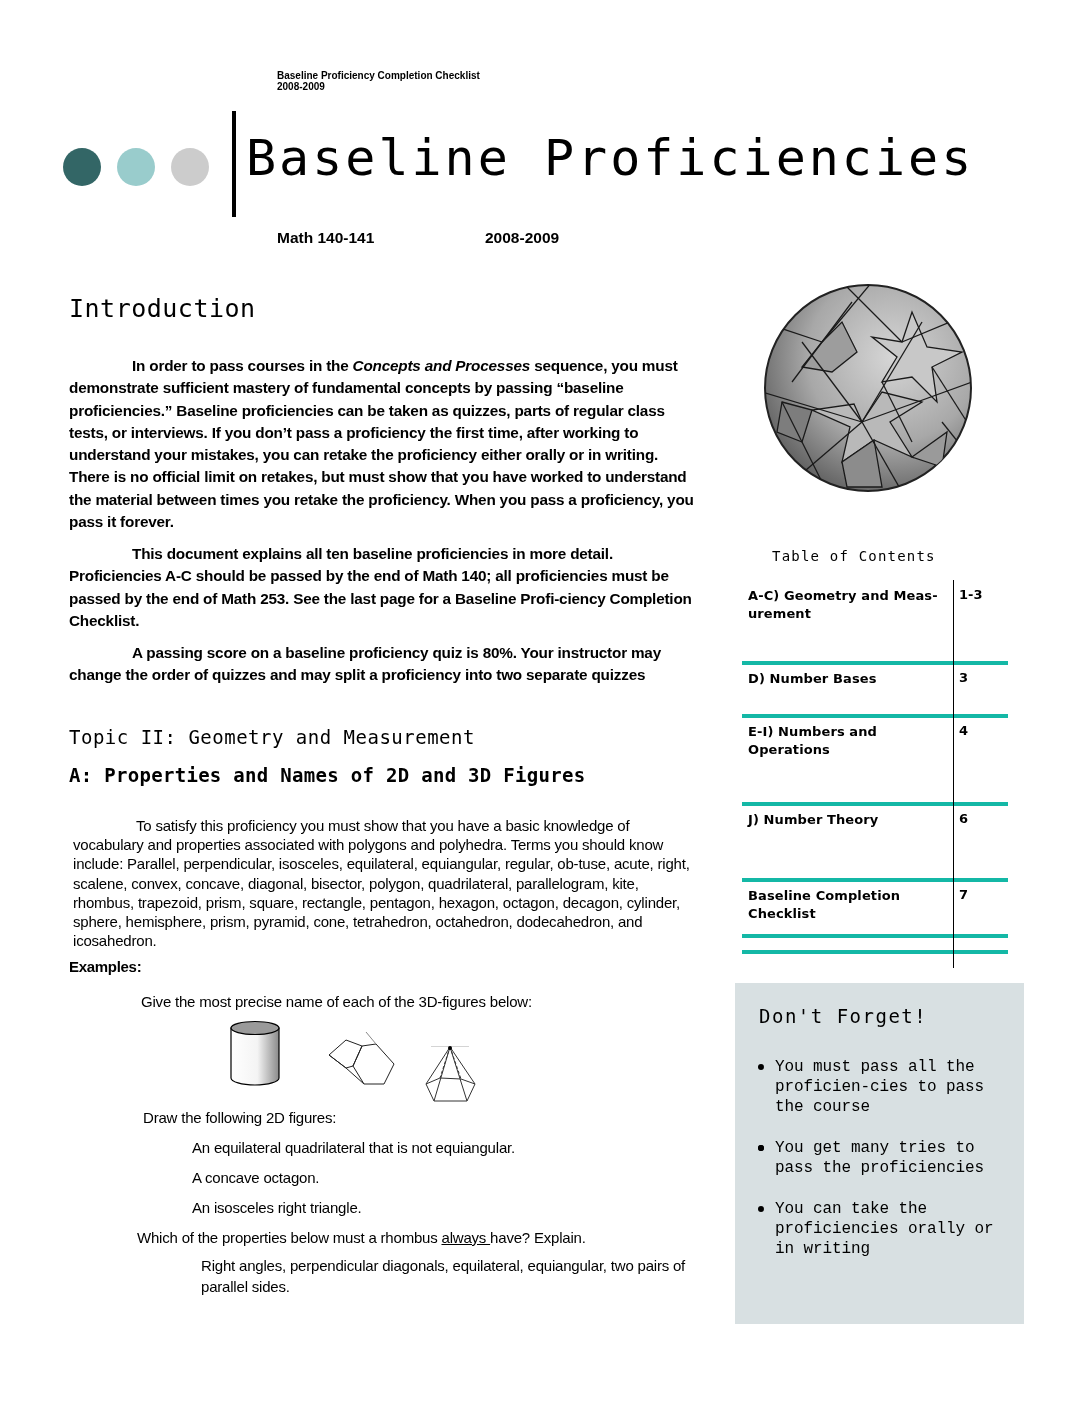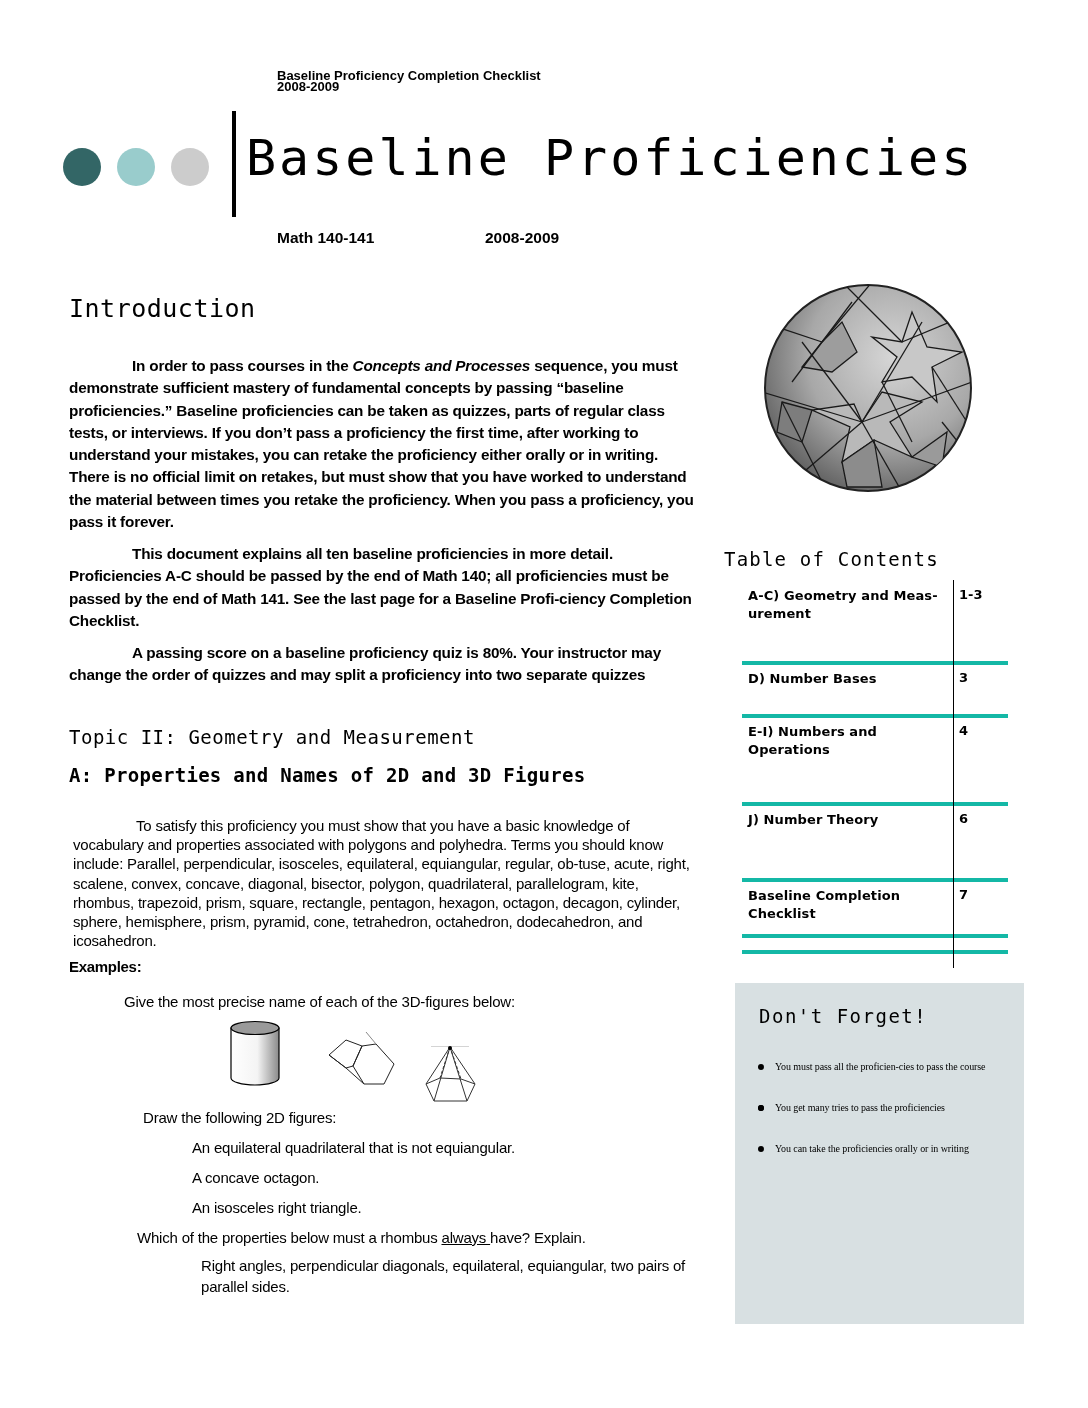--- a/index.html
+++ b/index.html
@@ -1,18 +1,18 @@
 <!DOCTYPE html>
 <html><head>
 <meta charset="utf-8">
 <style>
   html, body { margin: 0; padding: 0; background: #ffffff; }
   body { width: 1088px; height: 1408px; position: relative; overflow: hidden; color: #000; }
 
-  #running-header { position: absolute; left: 277px; top: 70px; font-family: "Liberation Sans", sans-serif; font-size: 13px; font-weight: bold; line-height: 11px; }
+  #running-header { position: absolute; left: 277px; top: 70px; font-family: "Liberation Sans", sans-serif; font-size: 10px; font-weight: bold; line-height: 11px; }
 
   .dot { position: absolute; width: 38px; height: 38px; border-radius: 50%; top: 148px; }
   #dot1 { left: 63px; background: #336666; }
   #dot2 { left: 117px; background: #99cccc; }
   #dot3 { left: 171px; background: #cccccc; }
   #title-rule { position: absolute; left: 232px; top: 111px; width: 4px; height: 106px; background: #000; }
   #page-title { position: absolute; left: 246px; top: 128px; font-family: "DejaVu Sans Mono", monospace; font-size: 50px; letter-spacing: 3px; line-height: 60px; white-space: nowrap; font-weight: normal; margin:0;}
 
   #course-line { position: absolute; left: 277px; top: 229px; font-family: "Liberation Sans", sans-serif; font-weight: bold; font-size: 15.5px; }
   #course-code { position: absolute; left: 0; top: 0; white-space: nowrap; }
@@ -24,54 +24,54 @@
   #intro-p1 { position: absolute; left: 69px; top: 355px; width: 630px; }
   #intro-p2 { position: absolute; left: 69px; top: 543px; width: 630px; }
   #intro-p3 { position: absolute; left: 69px; top: 642px; width: 630px; }
 
   #topic-heading { position: absolute; left: 69px; top: 726px; font-size: 19px; }
   #subtopic-heading { position: absolute; left: 69px; top: 764px; font-family: "DejaVu Sans Mono", monospace; font-weight: bold; font-size: 19px; margin: 0; letter-spacing: 0.3px;}
 
   .reg-para { font-family: "Liberation Sans", sans-serif; font-size: 15px; line-height: 19.2px; margin: 4px; letter-spacing: -0.2px; }
   #prof-para { position: absolute; left: 69px; top: 812px; width: 620px; }
   #examples-label { position: absolute; left: 69px; top: 958px; font-family: "Liberation Sans", sans-serif; font-weight: bold; font-size: 15px; letter-spacing: -0.3px; }
-  #ex-3d-prompt { position: absolute; left: 120px; top: 988px; }
+  #ex-3d-prompt { position: absolute; left: 137px; top: 988px; }
 
   #fig-cylinder { position: absolute; left: 228px; top: 1020px; }
   #fig-polyhedron { position: absolute; left: 326px; top: 1032px; }
   #fig-pyramid { position: absolute; left: 423px; top: 1046px; }
 
   #ex-2d-prompt { position: absolute; left: 139px; top: 1104px; text-align: right; }
   .ex-2d-item { position: absolute; left: 188px; }
   #ex-2d-item-0 { top: 1134px; }
   #ex-2d-item-1 { top: 1164px; }
   #ex-2d-item-2 { top: 1194px; }
   #rhombus-q { position: absolute; left: 133px; top: 1224px; white-space: nowrap; }
   #rhombus-q .u { text-decoration: underline; }
   #rhombus-options { position: absolute; left: 197px; top: 1251px; width: 500px; line-height: 21px; }
 
   #sphere { position: absolute; left: 762px; top: 282px; }
 
-  #toc-title { position: absolute; left: 724px; top: 548px; font-family: "DejaVu Sans Mono", monospace; font-size: 19px; letter-spacing: 1.2px; }
+  #toc-title { position: absolute; left: 772px; top: 548px; font-family: "DejaVu Sans Mono", monospace; font-size: 14px; letter-spacing: 1.2px; }
   #toc { position: absolute; left: 742px; top: 580px; width: 266px; }
   #toc-vline { position: absolute; left: 211px; top: 0; width: 1px; height: 388px; background: #000; }
   .toc-row { position: absolute; left: 0; width: 266px; border-bottom: 4px solid #14b8a6; }
   .toc-label { position: absolute; left: 6px; top: 7px; width: 200px; font-family: "DejaVu Sans", sans-serif; font-size: 13px; line-height: 18px; font-weight: bold; letter-spacing: 0.1px;}
   .toc-page { position: absolute; left: 217px; top: 7px; font-family: "DejaVu Sans", sans-serif; font-size: 13px; font-weight: bold; }
   #toc-row-0 { top: 0; height: 81px; }
   #toc-row-1 { top: 83px; height: 51px; }
   #toc-row-2 { top: 136px; height: 86px; }
   #toc-row-3 { top: 224px; height: 74px; }
   #toc-row-4 { top: 300px; height: 54px; }
   #toc-row-5 { top: 356px; height: 14px; }
 
   #dont-forget { position: absolute; left: 735px; top: 983px; width: 289px; height: 341px; background: #d8e0e2; }
   #df-title { position: absolute; left: 24px; top: 22px; font-family: "DejaVu Sans Mono", monospace; font-size: 19px; letter-spacing: 1.5px; }
   #df-list { position: absolute; left: 22px; top: 74px; width: 250px; margin: 0; padding: 0; list-style: none; }
-  #df-list li { position: relative; padding-left: 18px; font-family: Liberation Serif, serif; font-size: 10px; line-height: 20px; margin-bottom: 21px; letter-spacing: -0.1px;}
+  #df-list li { position: relative; padding-left: 18px; font-family: Liberation Mono, monospace; font-size: 16px; line-height: 20px; margin-bottom: 21px; letter-spacing: -0.1px;}
   #df-list li .bullet { position: absolute; left: 1px; top: 7px; width: 6px; height: 6px; border-radius: 50%; background: #000; }
 </style>
 </head>
 <body>
 
 <div id="running-header">
   <div>Baseline Proficiency Completion Checklist</div>
   <div>2008-2009</div>
 </div>
 
@@ -80,21 +80,21 @@
 <div class="dot" id="dot3" style="background: rgb(204, 204, 204);"></div>
 <div id="title-rule"></div>
 <h1 id="page-title">Baseline Proficiencies</h1>
 <div id="course-line">
   <span id="course-code">Math 140-141</span>
   <span id="course-year">2008-2009</span>
 </div>
 
 <h2 class="section" id="intro-heading">Introduction</h2>
 <p class="bold-para indent" id="intro-p1"><span>In order to pass courses in the </span><em>Concepts and Processes</em><span> sequence, you must demonstrate sufficient mastery of fundamental concepts by passing “baseline proficiencies.”  Baseline proficiencies can be taken as quizzes, parts of regular class tests, or interviews.  If you don’t pass a proficiency the first time, after working to understand your mistakes, you can retake the proficiency either orally or in writing.  There is no official limit on retakes, but must show that you have worked to understand the material between times you retake the proficiency.  When you pass a proficiency, you pass it forever.</span></p>
-<p class="bold-para indent" id="intro-p2">This document explains all ten baseline proficiencies in more detail.  Proficiencies A-C should be passed by the end of Math 140; all proficiencies must be passed by the end of Math 141.   See the last page for a Baseline Profi-ciency Completion Checklist.</p>
+<p class="bold-para indent" id="intro-p2">This document explains all ten baseline proficiencies in more detail.  Proficiencies A-C should be passed by the end of Math 140; all proficiencies must be passed by the end of Math 253.   See the last page for a Baseline Profi-ciency Completion Checklist.</p>
 <p class="bold-para indent" id="intro-p3">A passing score on a baseline proficiency quiz is 80%.  Your instructor may change the order of quizzes and may split a proficiency into two separate quizzes</p>
 
 <h2 class="section" id="topic-heading">Topic II: Geometry and Measurement</h2>
 <h3 id="subtopic-heading">A: Properties and Names of 2D and 3D Figures</h3>
 <p class="reg-para indent" id="prof-para">To satisfy this proficiency you must show that you have a basic knowledge of vocabulary and properties associated with polygons and polyhedra.  Terms you should know include: Parallel, perpendicular, isosceles, equilateral, equiangular, regular, ob-tuse, acute, right, scalene, convex, concave, diagonal, bisector, polygon, quadrilateral, parallelogram, kite, rhombus, trapezoid, prism, square, rectangle, pentagon, hexagon, octagon, decagon, cylinder, sphere, hemisphere, prism, pyramid, cone, tetrahedron, octahedron, dodecahedron, and icosahedron.</p>
 <div id="examples-label">Examples:</div>
 <div class="reg-para" id="ex-3d-prompt">Give the most precise name of each of the 3D-figures below:</div>
 
 <svg id="fig-cylinder" width="54" height="68" viewBox="0 0 54 68">
   <defs>

